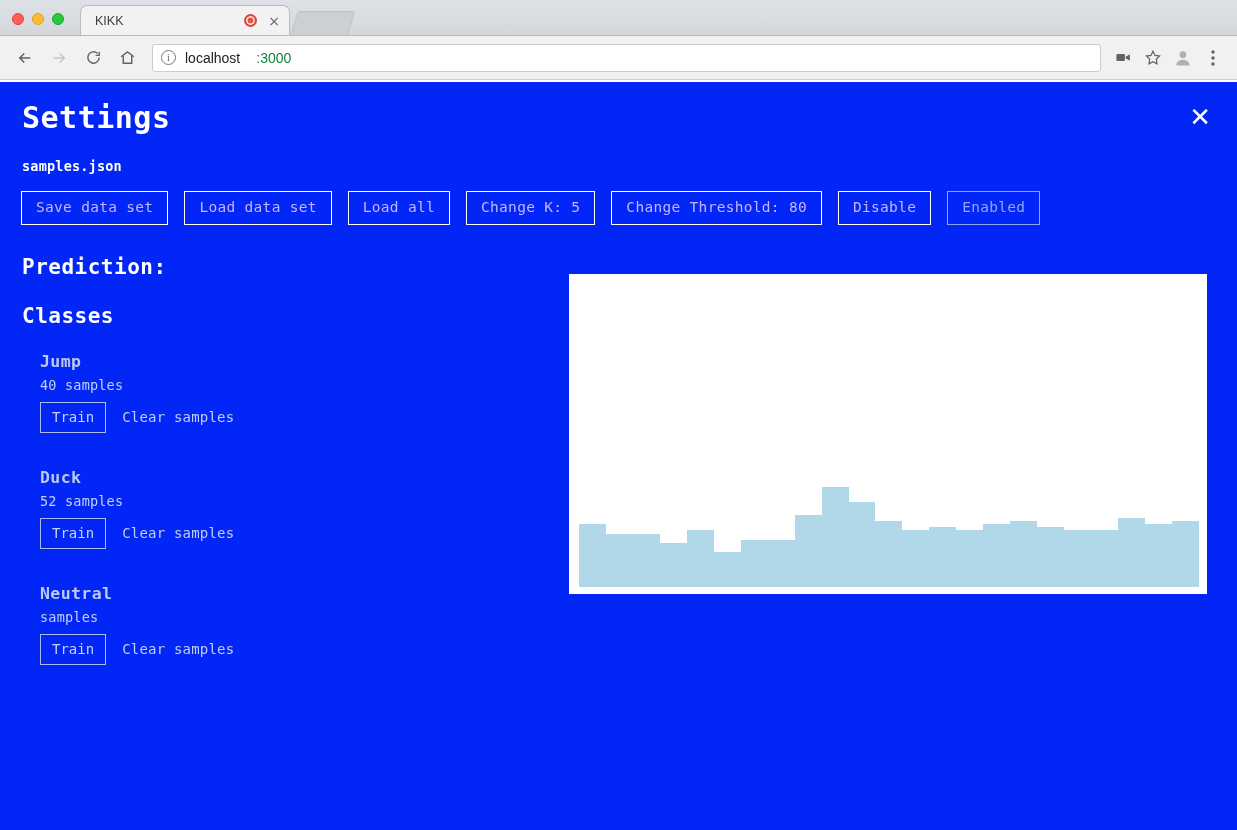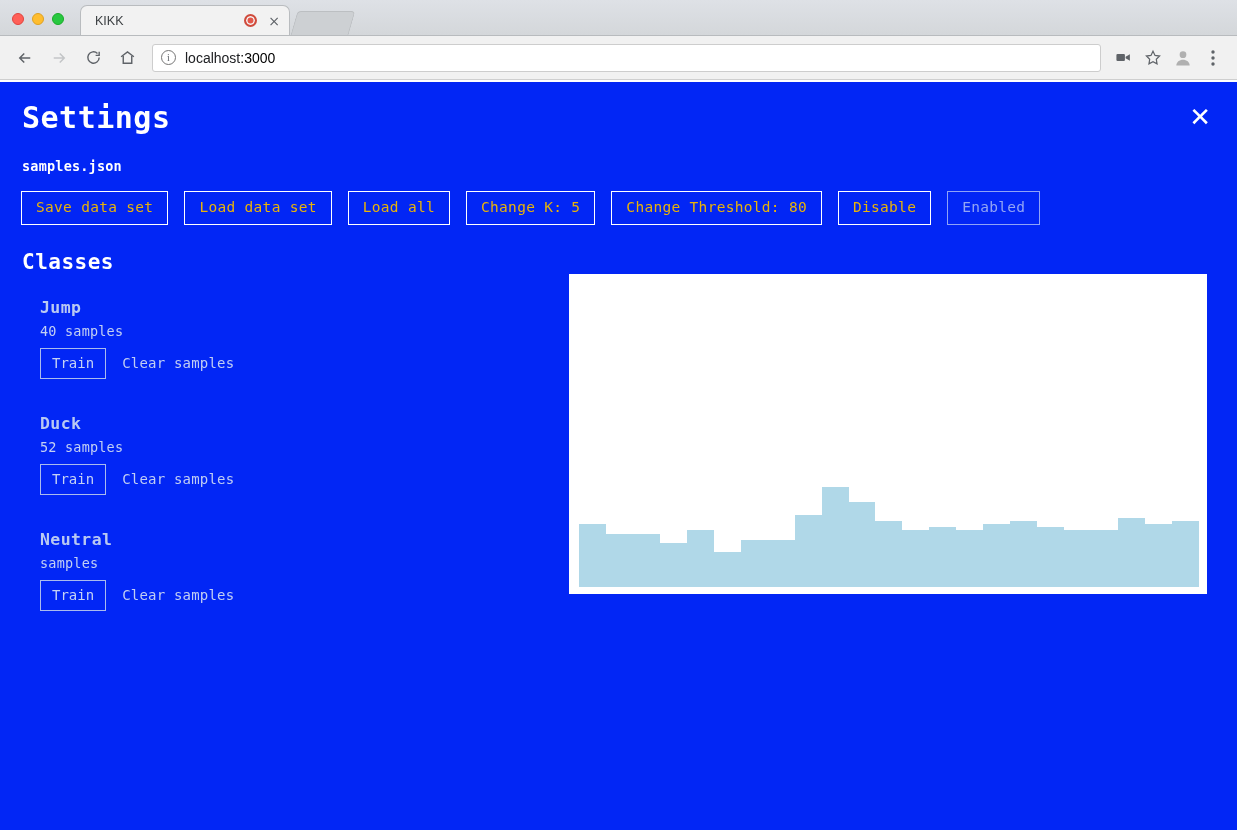--- a/index.html
+++ b/index.html
@@ -96,21 +96,21 @@
   .info-icon {
     width: 15px; height: 15px; border-radius: 50%;
     border: 1.3px solid #757575;
     color: #5f6368; font-size: 10px;
     font-family: "Liberation Serif", serif;
     display: flex; align-items: center; justify-content: center;
     margin-right: 9px; flex: none;
   }
   .url { font-size: 14px; color: #202124; white-space: nowrap; }
   .url .host { color: #202124; }
-  .url .port { color: #000000; }
+  .url .port { color: #15803d; padding-left: 16px; }
   .tb-right { display: flex; align-items: center; gap: 2px; }
   .tb-icon {
     width: 28px; height: 28px;
     display: flex; align-items: center; justify-content: center;
     color: #5f6368;
   }
 
   
   .app {
     position: absolute;
@@ -146,21 +146,21 @@
   }
 
   .btnrow {
     display: flex; align-items: center;
     gap: 16px;
     padding: 17px 0 0 21px;
   }
   .btn {
     border: 1.5px solid #ffffff;
     background: transparent;
-    color: #eab308;
+    color: #c4b5fd;
     font-family: "DejaVu Sans Mono", monospace;
     font-size: 14.5px;
     padding: 8px 14px 9px 14px;
     line-height: 1;
     border-radius: 0;
     letter-spacing: 0.3px;
   }
   .btn.disabled {
     border-color: #8fa3f7;
     color: #93a5f4;
@@ -325,20 +325,23 @@
     <div class="btnrow">
       <button class="btn">Save data set</button>
       <button class="btn">Load data set</button>
       <button class="btn">Load all</button>
       <button class="btn">Change K: 5</button>
       <button class="btn">Change Threshold: 80</button>
       <button class="btn">Disable</button>
       <button class="btn disabled">Enabled</button>
     </div>
 
+    <div class="prediction section-title">
+      <span>Prediction:</span><span></span>
+    </div>
 
     <div class="classes-title section-title">Classes</div>
 
     <div class="class-list">
 
       <div class="class-item">
         <div class="class-name">Jump</div>
         <div class="class-samples">40 samples</div>
         <div class="class-actions">
           <button class="btn-train">Train</button>

